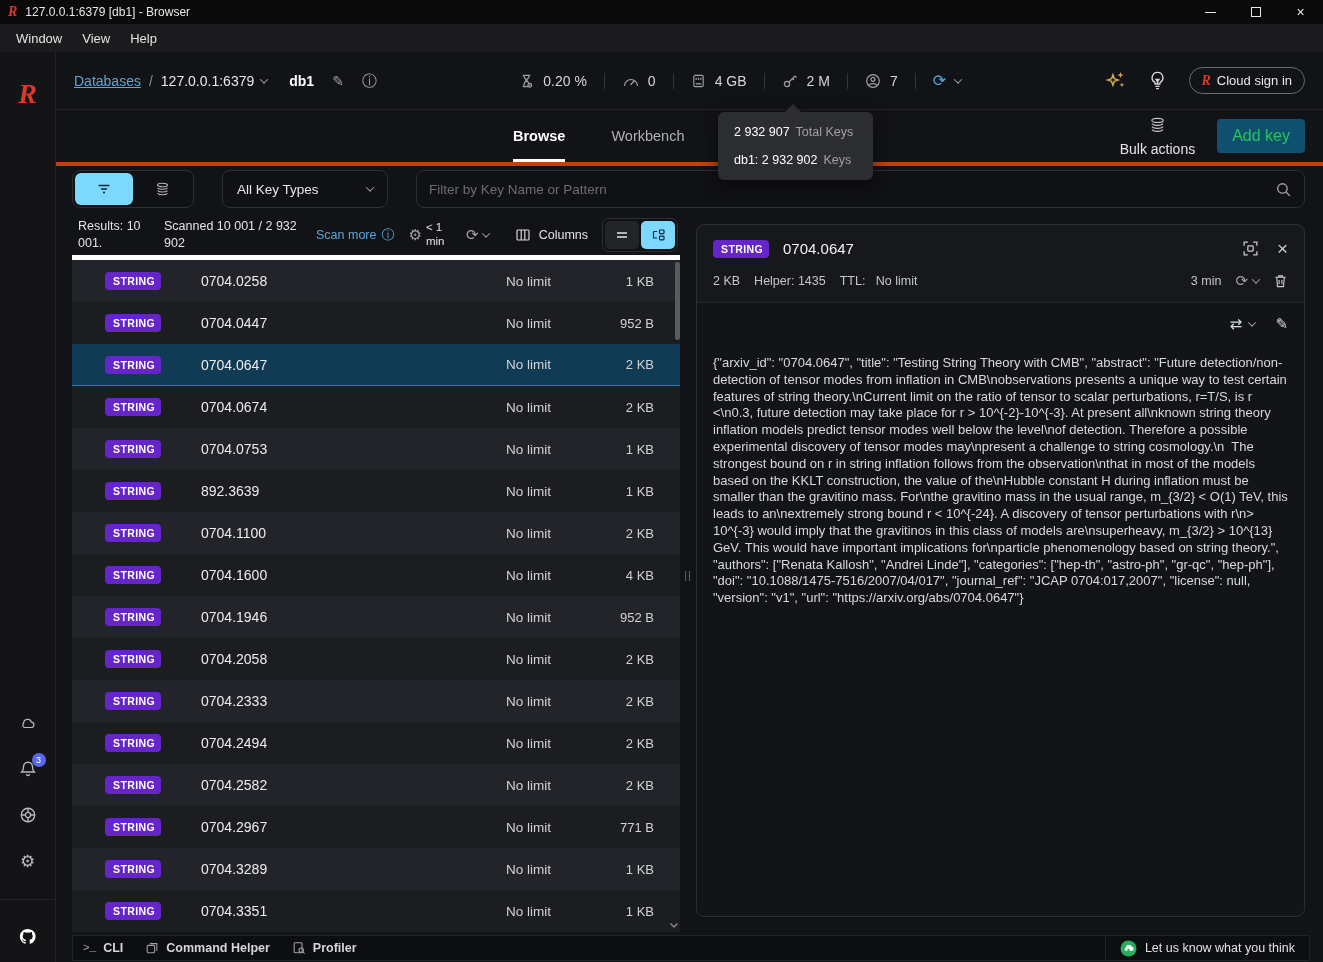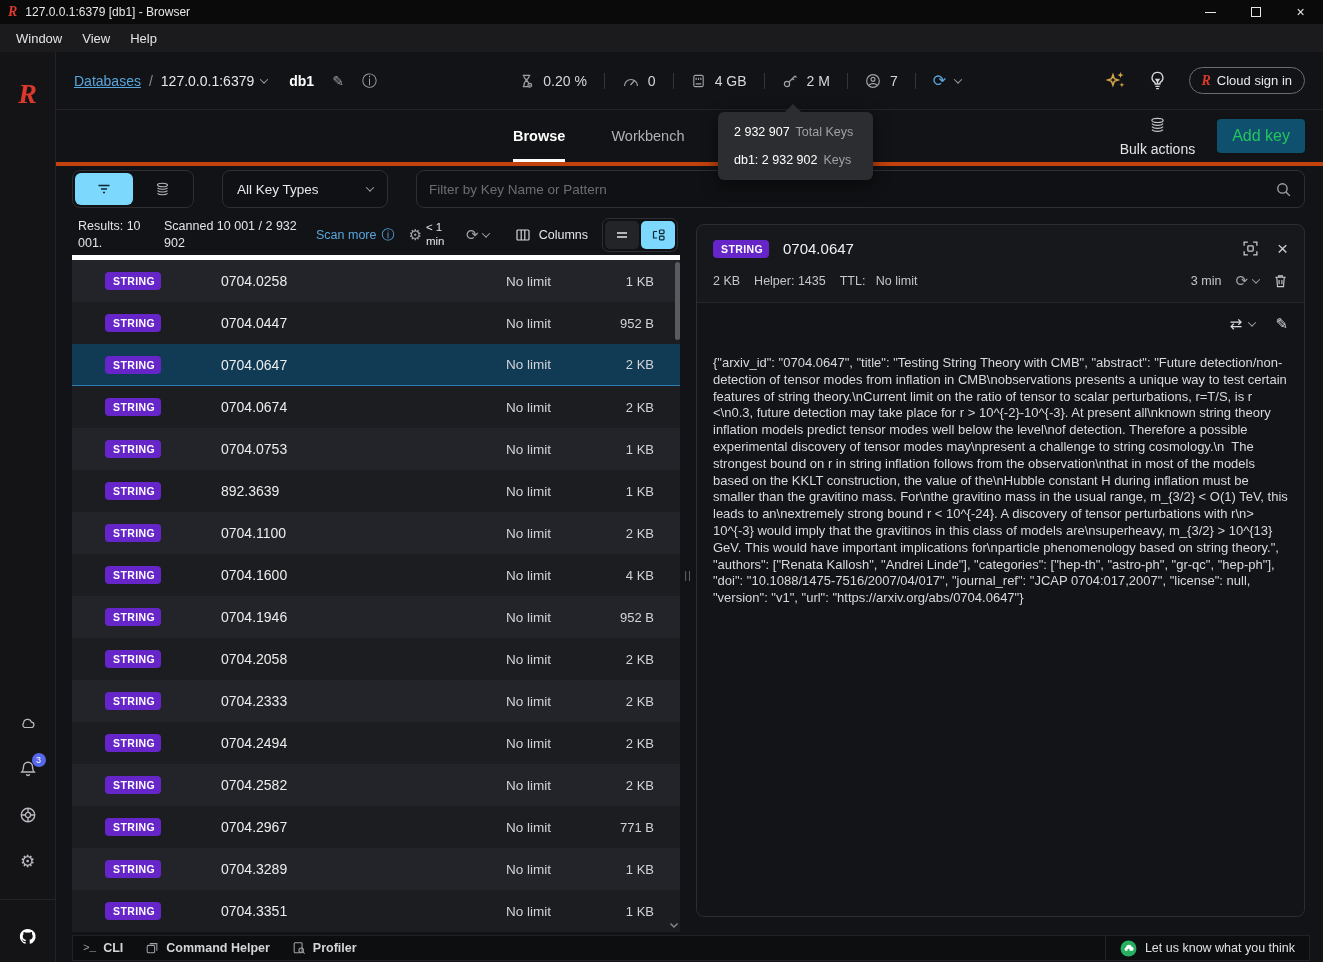--- a/index.html
+++ b/index.html
@@ -84,21 +84,21 @@
   .vt-btn { width:34px; height:28px; display:flex; align-items:center; justify-content:center; border-radius:5px; background:#232428; }
   .vt-btn + .vt-btn { margin-left:2px; background:transparent; }
   .vt-btn.active { background:#7cd8fd; }
 
   .key-list { position:relative; flex:1; overflow:hidden; }
   .row { height:42px; display:flex; align-items:center; padding:0 26px 0 33px; }
   .row:nth-child(odd) { background:#232429; }
   .row:nth-child(even) { background:#1c1d21; }
   .row.selected { background:#113a55; border-bottom:1px solid #2c7fb2; }
   .type-badge { background:#6625c9; color:#fff; font-size:10.5px; font-weight:bold; letter-spacing:.4px; border-radius:4px; padding:3px 8px; width:56px; text-align:center; flex:none; }
-  .kname { margin-left:60px; flex:1; font-size:14px; color:#eceded; }
+  .kname { margin-left:40px; flex:1; font-size:14px; color:#eceded; }
   .kttl { width:82px; font-size:13.5px; color:#d2d3d6; }
   .ksize { width:66px; text-align:right; font-size:13px; color:#d2d3d6; }
   .vscroll { position:absolute; top:2px; right:0; width:5px; height:652px; }
   .vthumb { width:5px; height:78px; background:#5a5b61; border-radius:3px; }
   .list-down { position:absolute; bottom:6px; right:1px; }
 
   .split { width:16px; flex:none; display:flex; align-items:center; justify-content:center; }
   .split .grip { color:#6a6b70; font-size:11px; letter-spacing:1px; }
 
   

